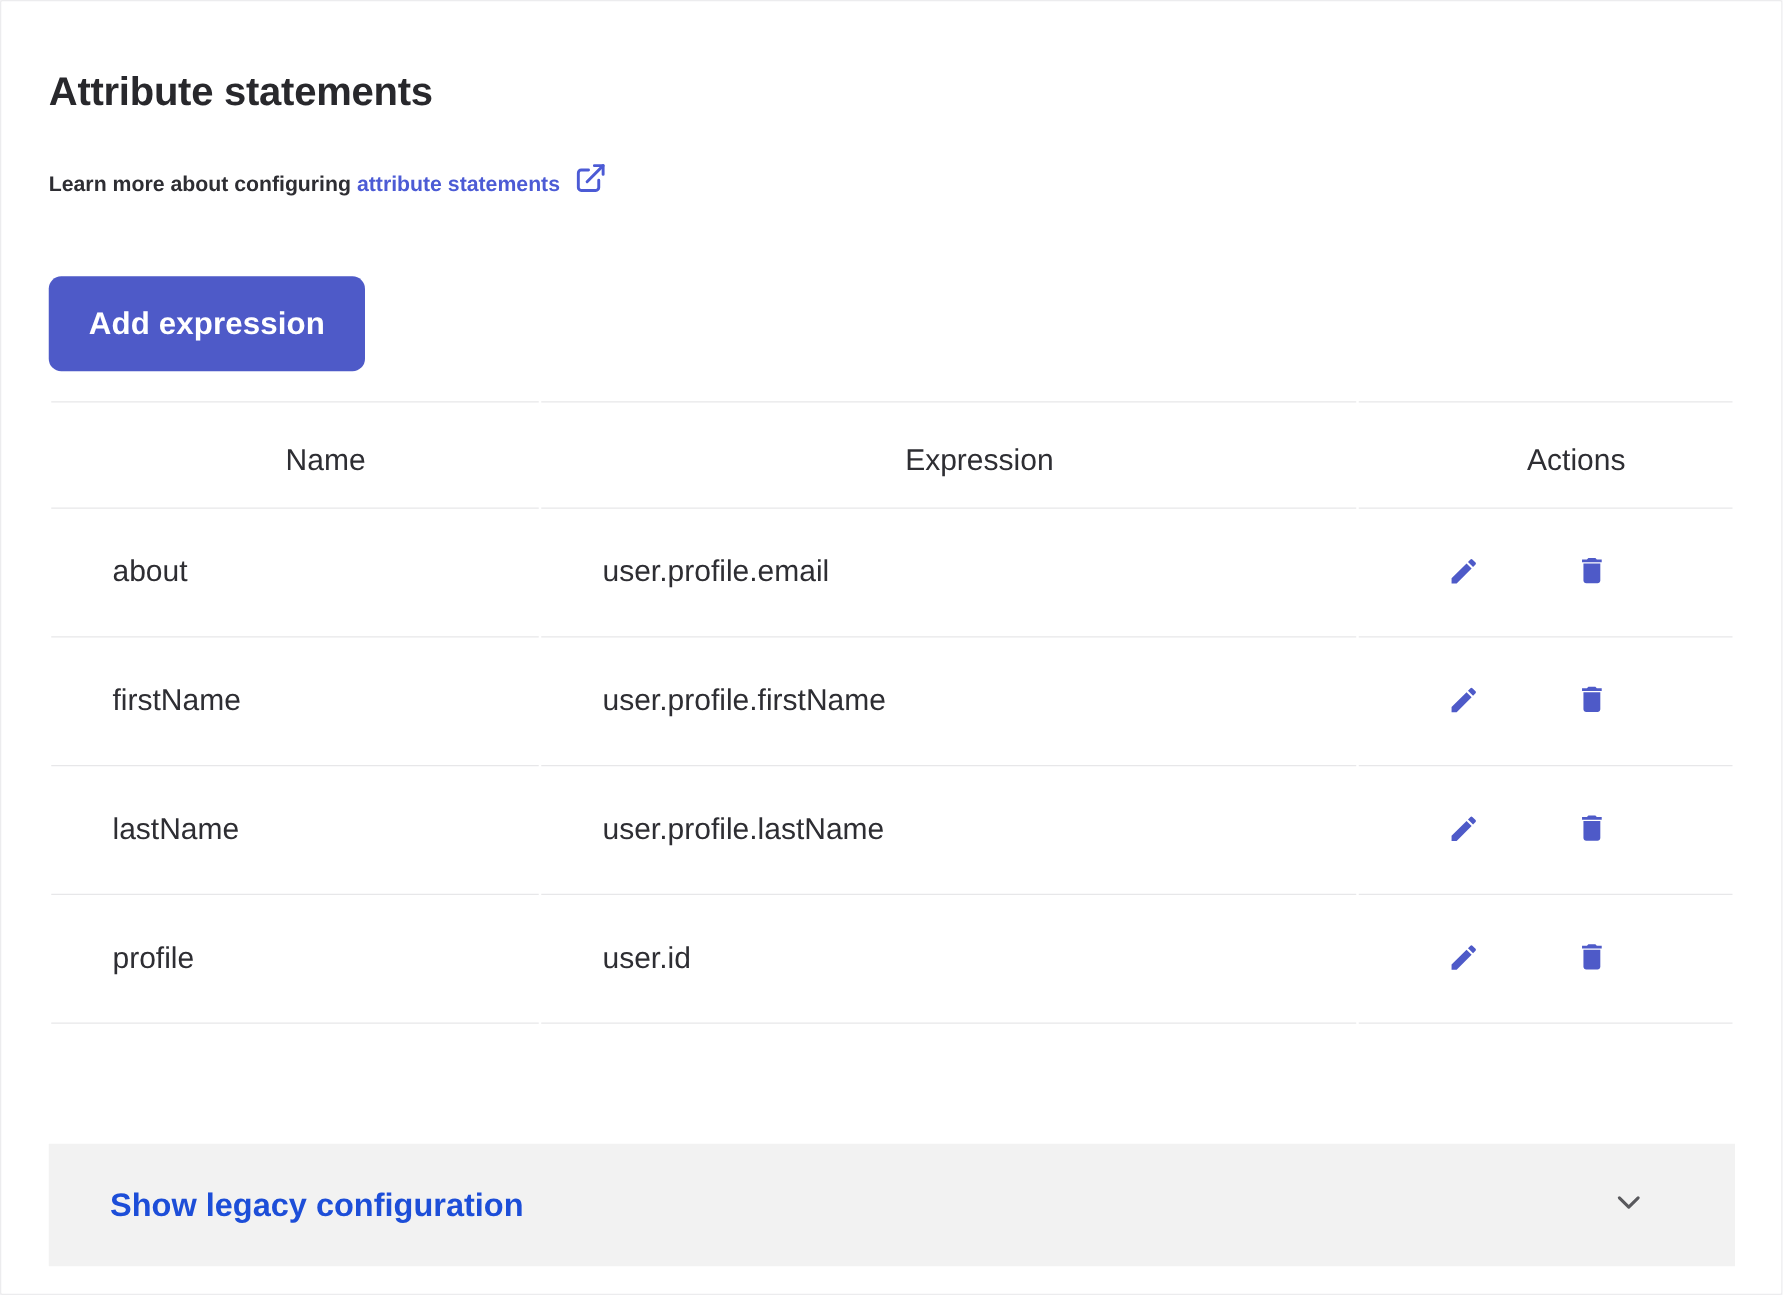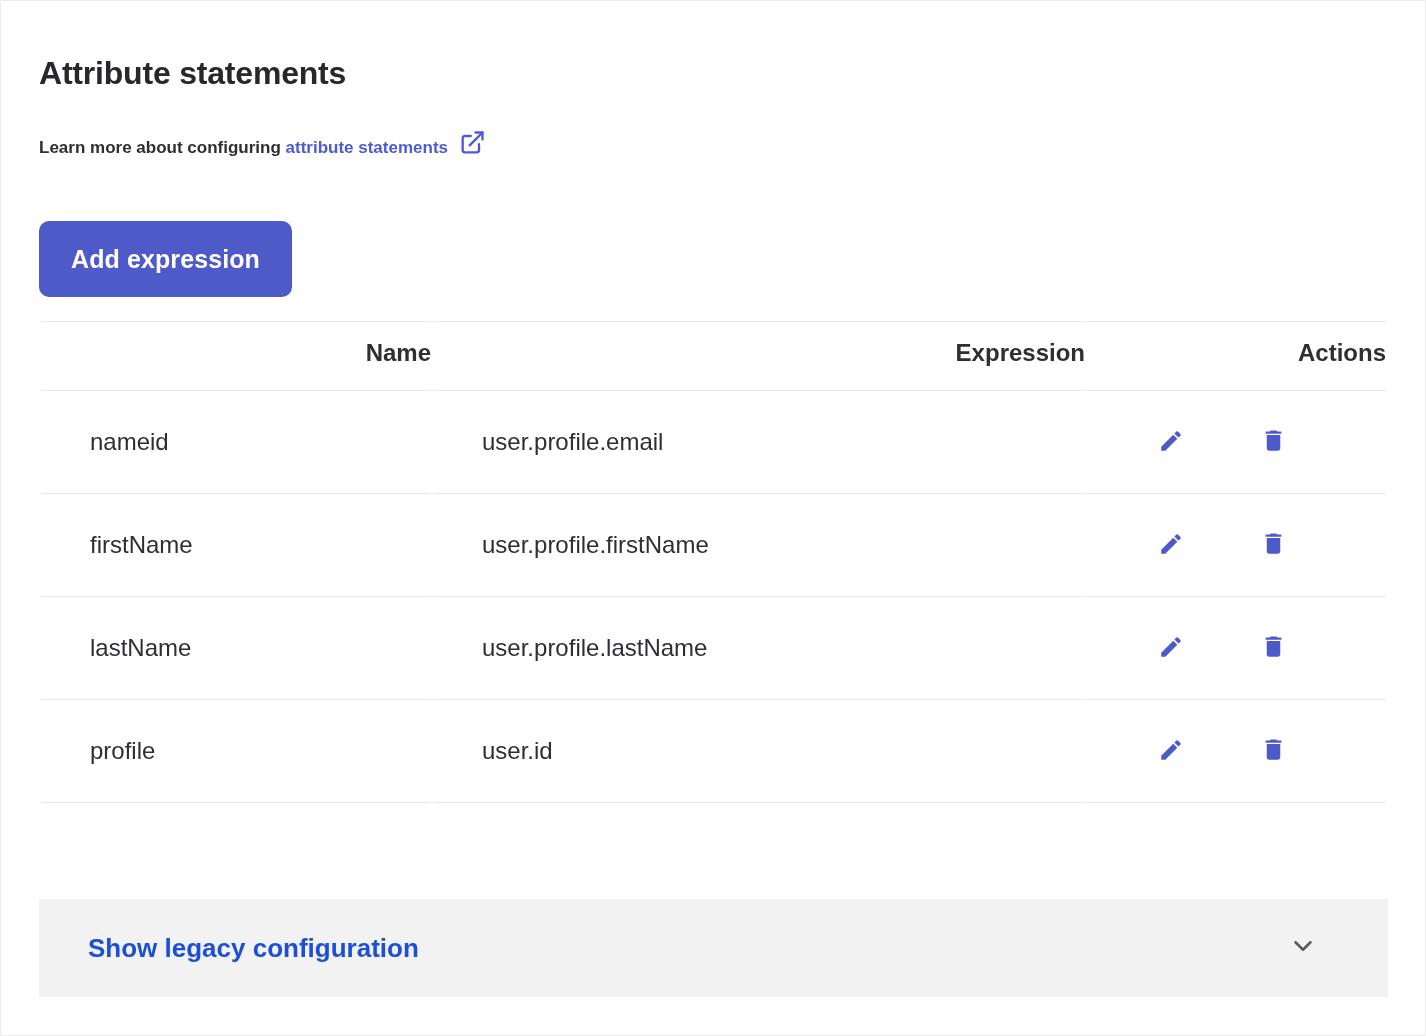--- a/index.html
+++ b/index.html
@@ -71,25 +71,25 @@
 
   table.attr-table{
     margin-top:24px;
     width:100%;
     border-collapse:separate;
     border-spacing:2px 0;
   }
   .attr-table col.c1{width:390px;}
   .attr-table col.c2{width:652px;}
   .attr-table th{
-    text-align:right;
+    text-align:center;
     font-size:24px;line-height:30px;
-    font-weight:700;
+    font-weight:400;
     color:var(--text-secondary);
-    padding:16px 0 22px 49px;
+    padding:32px 0 22px 49px;
     border-top:1px solid var(--border);
     border-bottom:1px solid var(--border);
   }
   .attr-table td{
     font-size:24px;line-height:30px;
     color:var(--text-secondary);
     padding:36px 0 36px 49px;
     border-bottom:1px solid var(--border);
     vertical-align:middle;
   }
@@ -149,21 +149,21 @@
         </colgroup>
       <thead>
         <tr>
           <th>Name</th>
           <th>Expression</th>
           <th>Actions</th>
         </tr>
       </thead>
       <tbody>
         <tr>
-          <td>nameid</td>
+          <td>about</td>
           <td>user.profile.email</td>
           <td class="actions">
             <div class="action-group">
               <button class="icon-btn">
                   <span><svg width="26" height="26" viewBox="0 0 24 24" fill="currentColor">
                       <path d="M3 17.25V21h3.75L17.81 9.94l-3.75-3.75L3 17.25zM20.71 7.04c.39-.39.39-1.02 0-1.41l-2.34-2.34a.996.996 0 0 0-1.41 0l-1.83 1.83 3.75 3.75 1.83-1.83z"></path>
                     </svg></span>
                 </button>
               <button class="icon-btn">
                   <span><svg width="27" height="27" viewBox="0 0 24 24" fill="currentColor">

